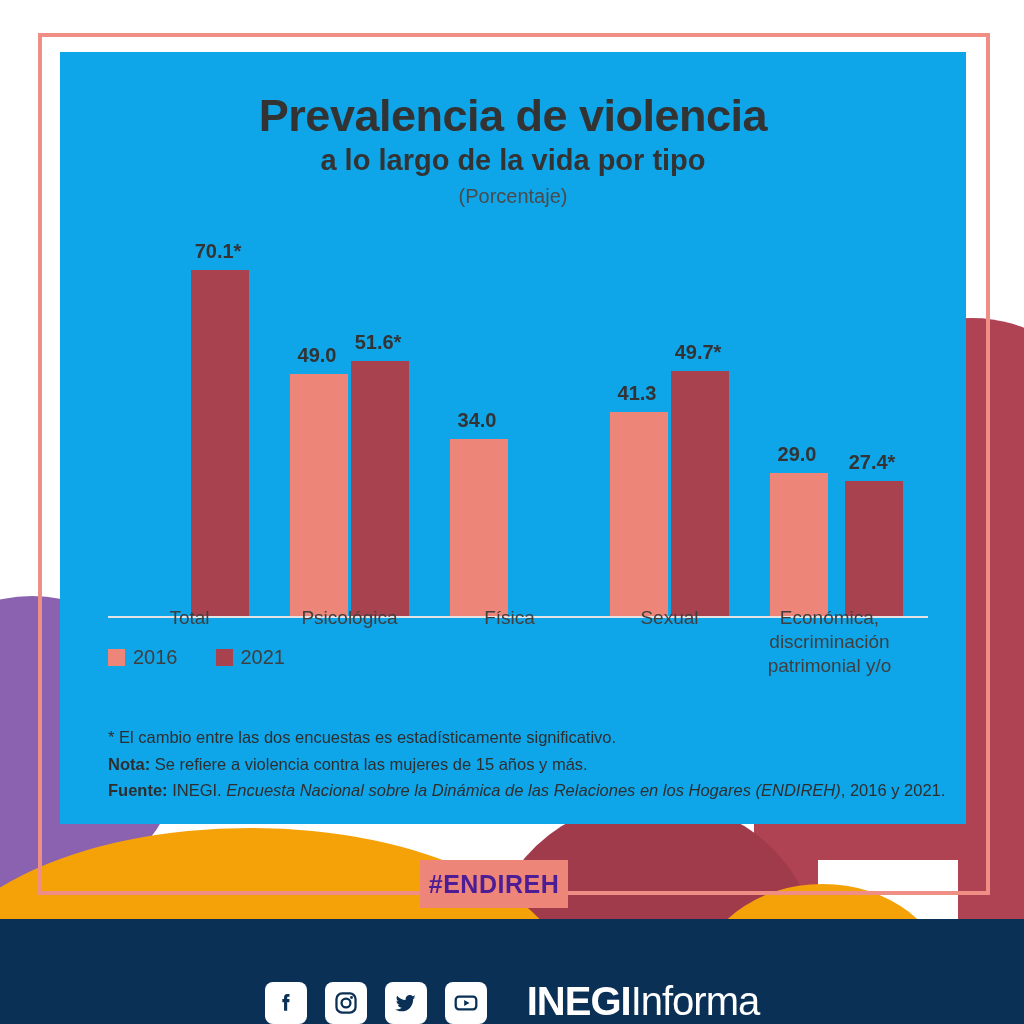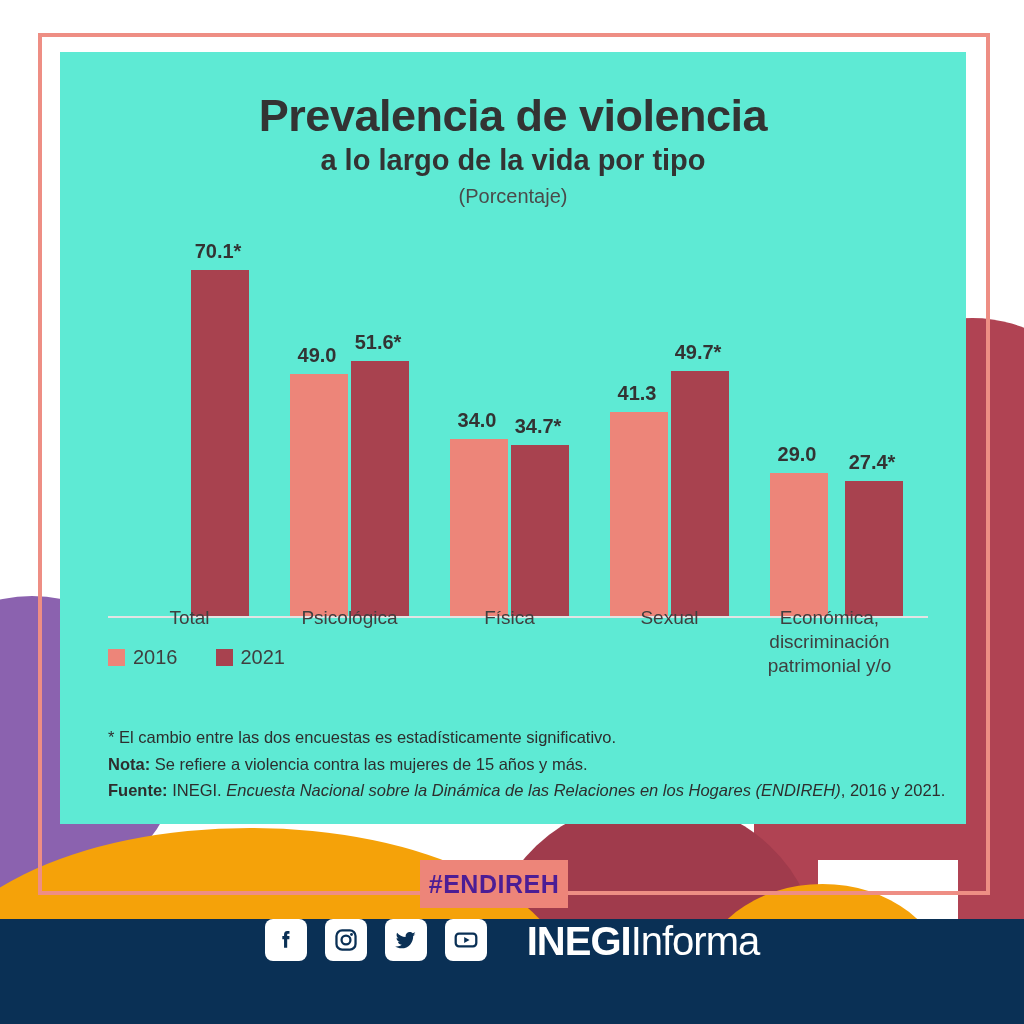--- a/index.html
+++ b/index.html
@@ -68,21 +68,21 @@
     border: 4px solid #EE8E84;
     box-sizing: border-box;
     pointer-events: none;
   }
 
   
   .card {
     position: absolute;
     left: 60px; top: 52px;
     width: 906px; height: 772px;
-    background: #5eead4;
+    background: #0ea5e9;
   }
 
   
   .title-block { position: absolute; left: 0; top: 40px; width: 906px; text-align: center; }
   .title-main {
     font-size: 45px; font-weight: bold; color: #333333;
     letter-spacing: -0.5px; line-height: 1.05;
   }
   .title-sub {
     font-size: 29px; font-weight: bold; color: #333333;
@@ -177,21 +177,21 @@
     font-size: 25px; font-weight: bold;
     letter-spacing: 0.5px;
   }
 
   
   .navbar {
     position: absolute;
     left: 0; top: 919px;
     width: 1024px; height: 105px;
     background: #0A3055;
-    display: flex; align-items: flex-start; justify-content: center;
+    display: flex; align-items: flex-end; justify-content: center;
     gap: 18px;
   }
   .social {
     width: 42px; height: 42px;
     background: #ffffff;
     border-radius: 8px;
     display: flex; align-items: center; justify-content: center;
   }
   .social svg { display: block; }
   .brand {
@@ -237,23 +237,20 @@
               <div class="bar-label">49.0</div>
             </div>
             <div class="bar s2021" style="height: 254.56px; background: rgb(168, 66, 79);">
               <div class="bar-label">51.6*</div>
             </div>
           </div>
           <div class="group" style="left: 342px; width: 119px;">
             <div class="bar s2016" style="height: 177px; background: rgb(237, 133, 121);">
               <div class="bar-label">34.0</div>
             </div>
-            <div class="bar s2021" style="height: 171.187px; background: rgb(168, 66, 79);">
-              <div class="bar-label">34.7*</div>
-            </div>
           </div>
           <div class="group" style="left: 502px; width: 119px;">
             <div class="bar s2016" style="height: 203.747px; background: rgb(237, 133, 121);">
               <div class="bar-label">41.3</div>
             </div>
             <div class="bar s2021" style="height: 245.187px; background: rgb(168, 66, 79);">
               <div class="bar-label">49.7*</div>
             </div>
           </div>
           <div class="group" style="left: 662px; width: 119px;">

